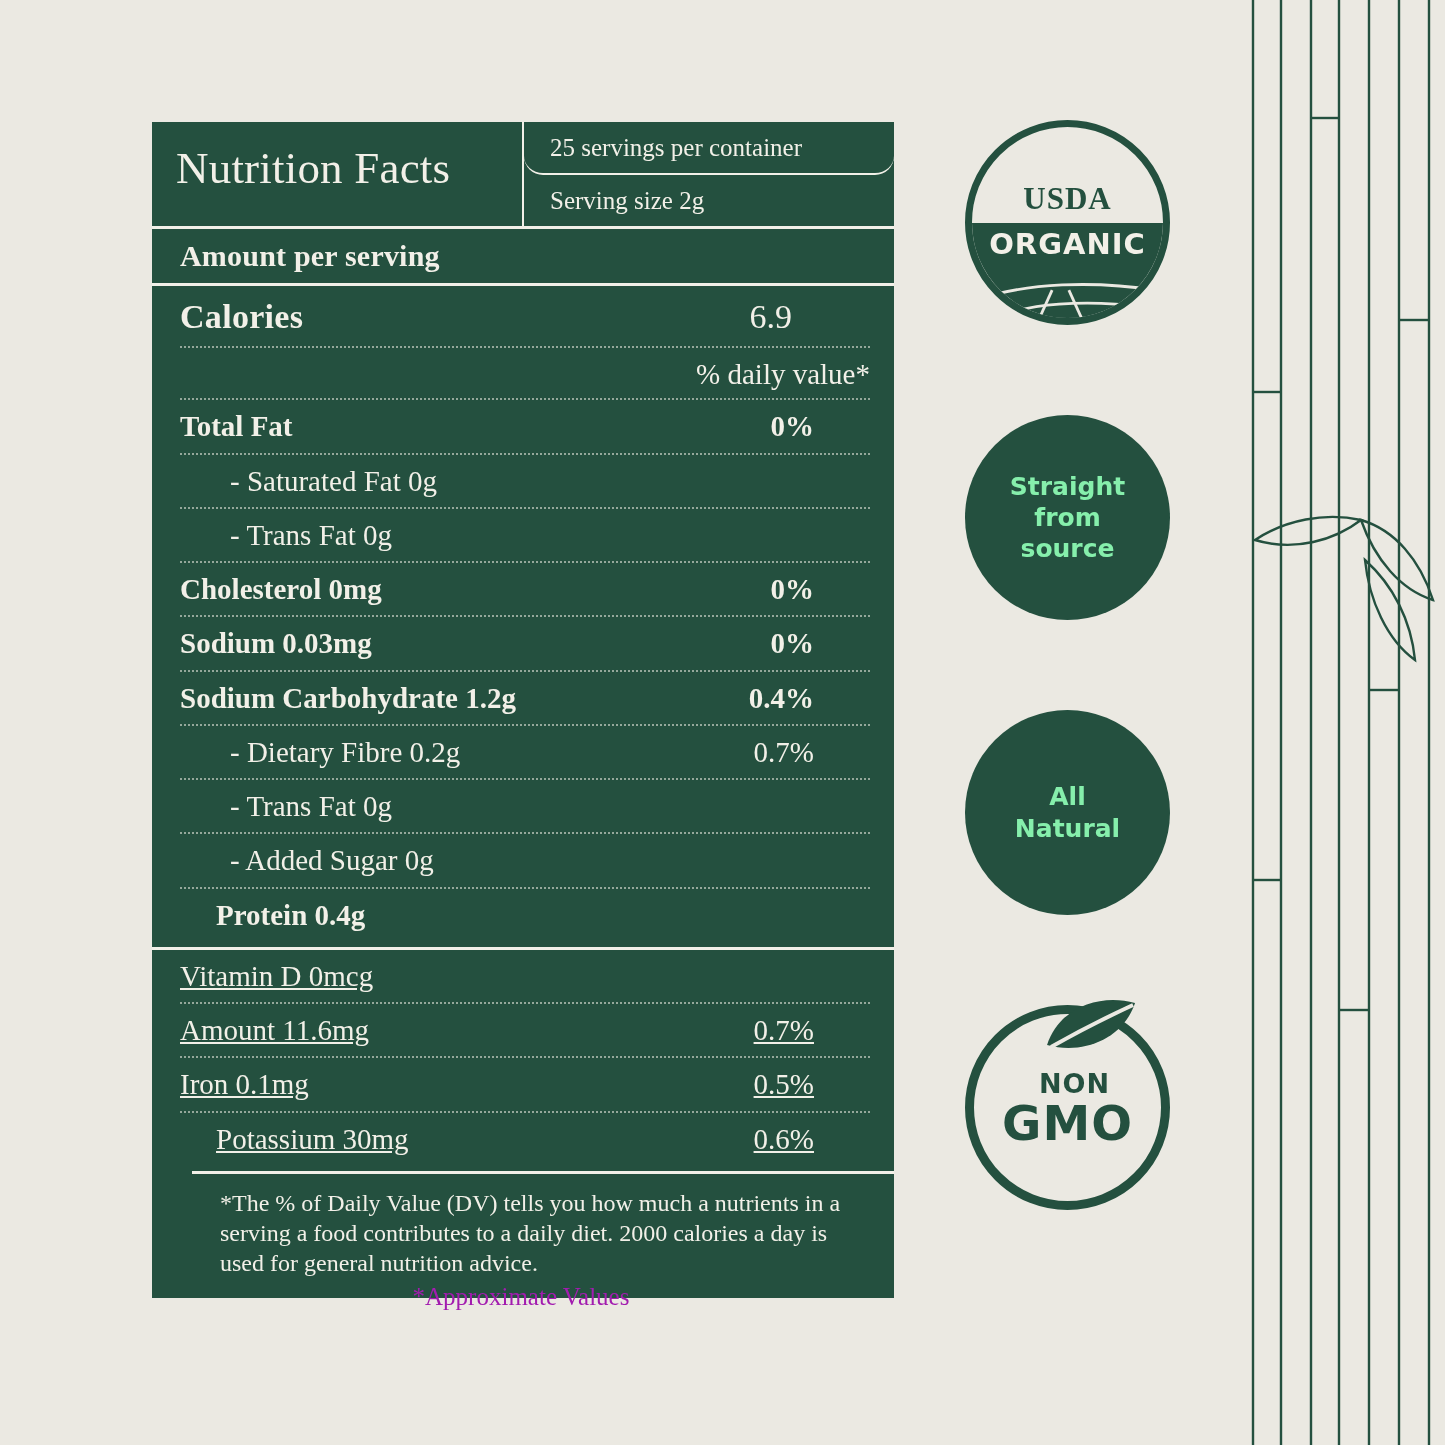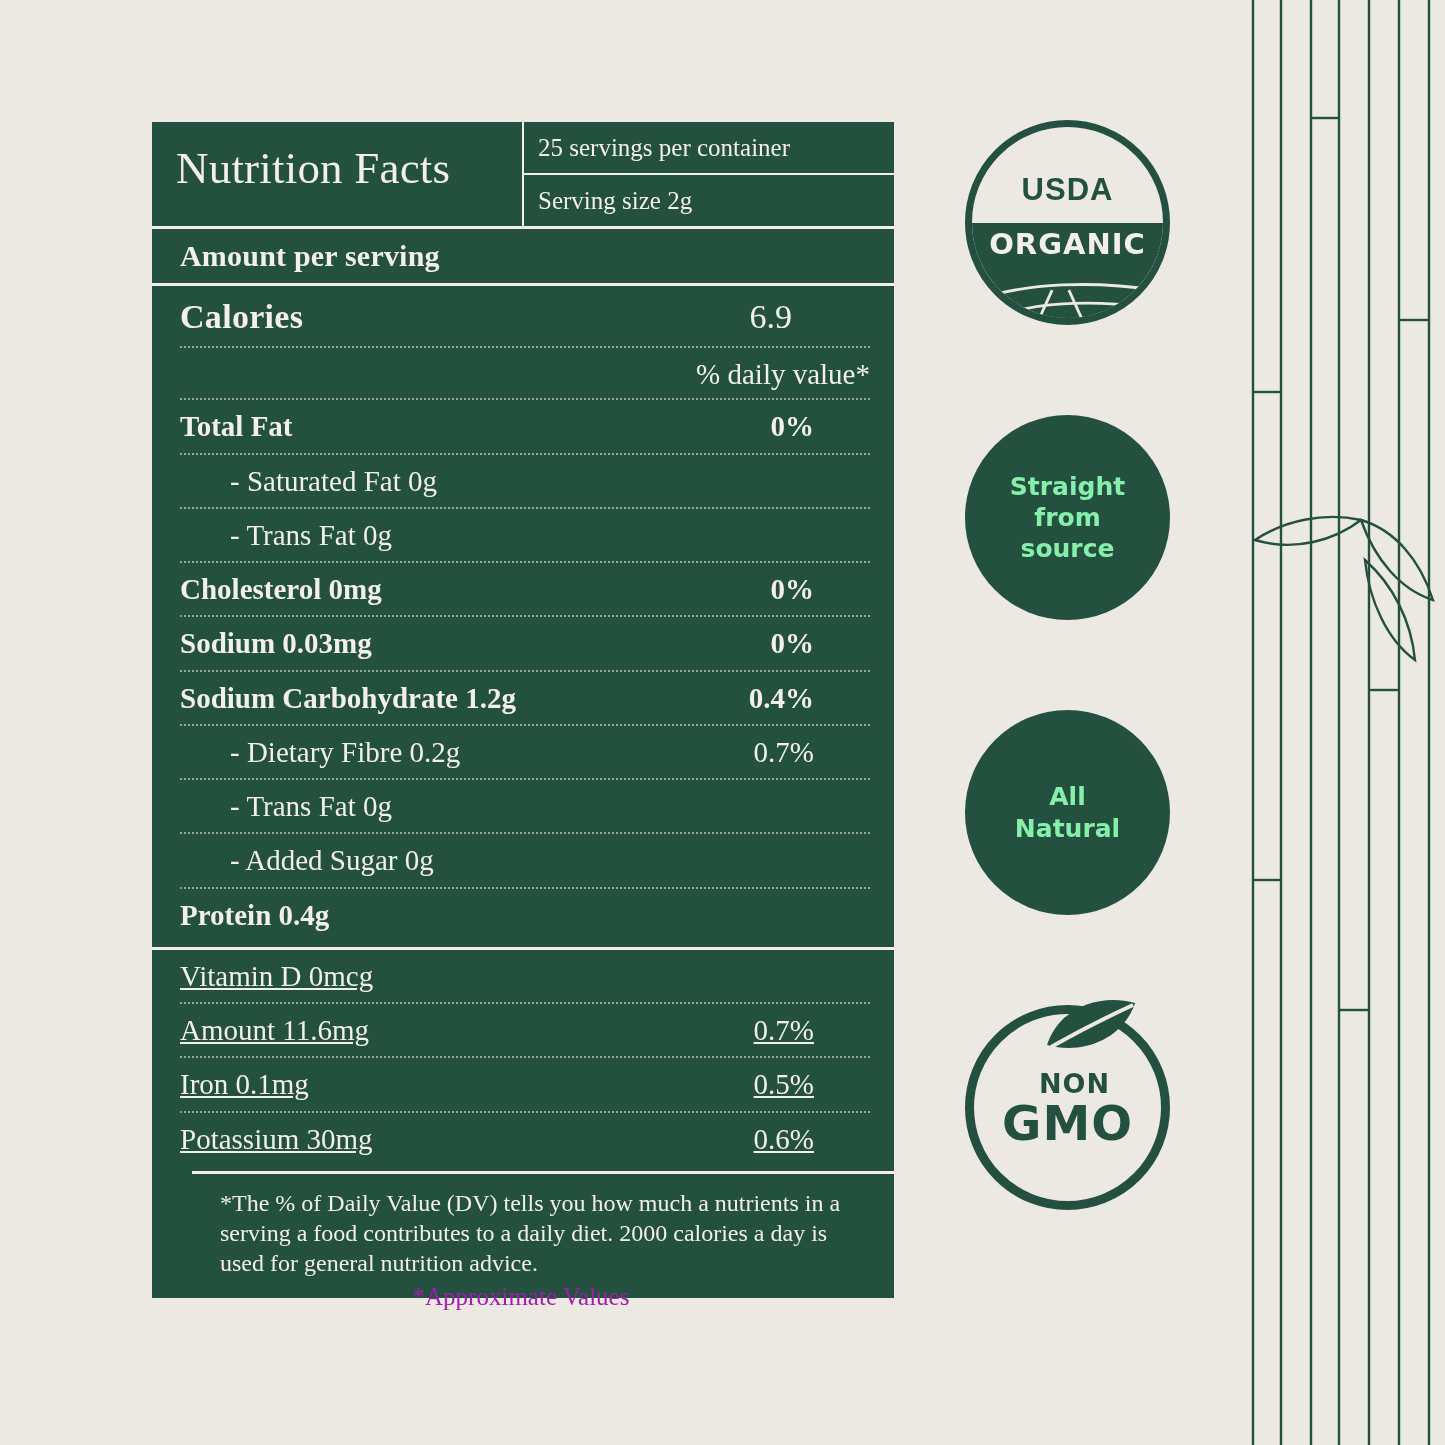--- a/index.html
+++ b/index.html
@@ -52,22 +52,23 @@
   }
   .serv-col {
     flex: 1 1 auto;
     border-left: 2px solid #f2f0e8;
     display: flex;
     flex-direction: column;
     box-sizing: border-box;
   }
   .serv-line {
     font-size: 25px;
-    padding: 12px 10px 10px 14px;
+    padding: 12px 10px 10px 26px;
     line-height: 1.15;
+    border-radius: 19px;
   }
   .serv-line.top {
     border-bottom: 2px solid #f2f0e8;
   }
 
   .amount-row {
     font-size: 30px;
     font-weight: bold;
     padding: 10px 0 10px 28px;
     border-bottom: 3px solid #f2f0e8;
@@ -80,21 +81,21 @@
 
   .row {
     display: flex;
     justify-content: space-between;
     align-items: baseline;
     padding: 8px 0 8px 0;
     border-bottom: 2px dotted rgba(242,240,232,.55);
     font-size: 29px;
     line-height: 1.25;
   }
-  .row:last-child { border-bottom: none; }
+  .row:last-child { border-bottom: none; margin-left: 36px; }
 
   .row.bold .label,
   .row.bold .value { font-weight: bold; }
 
   .row.calories {
     font-size: 34px;
     padding-top: 10px;
     padding-bottom: 8px;
     gap: 33px;
   }
@@ -184,24 +185,24 @@
     overflow: hidden;
     background: #ebe9e2;
   }
   .usda-top {
     position: absolute;
     top: 0; left: 0; right: 0;
     height: 50%;
     display: flex;
     align-items: flex-end;
     justify-content: center;
-    padding-bottom: 15px;
+    padding-bottom: 6px;
     box-sizing: border-box;
     color: #24503f;
-    font-family: Liberation Sans, sans-serif;
+    font-family: Liberation Serif, serif;
     font-weight: bold;
     font-size: 31px;
     letter-spacing: 1px;
   }
   .usda-band {
     position: absolute;
     left: 0; right: 0;
     top: 50%;
     height: 50%;
     background: #24503f;

